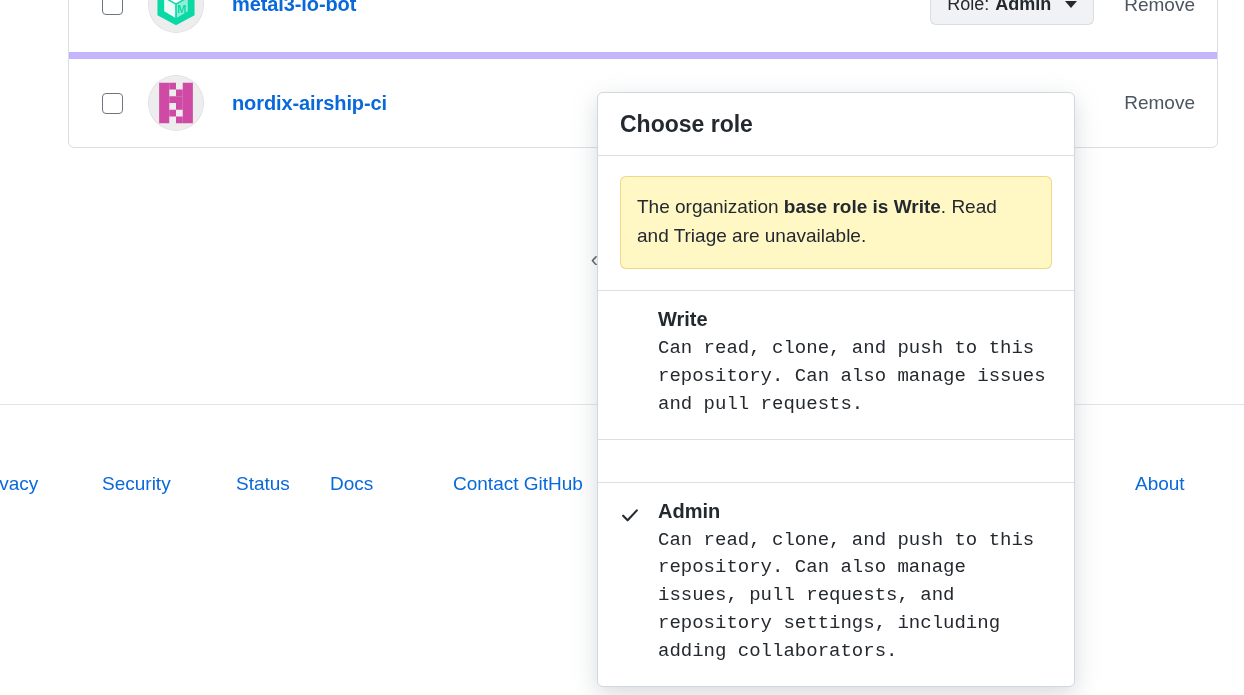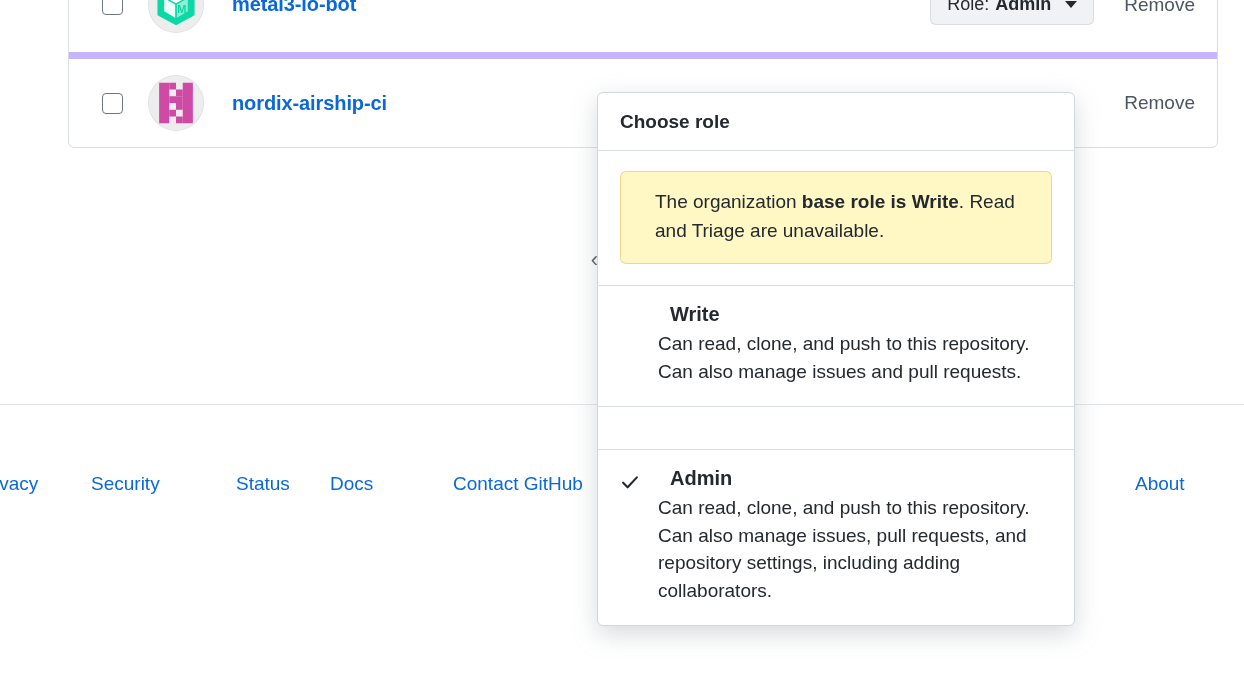--- a/index.html
+++ b/index.html
@@ -163,34 +163,34 @@
     width: 478px;
     background: #ffffff;
     border: 1px solid #d0d7de;
     border-radius: 6px;
     box-shadow: 0 8px 24px rgba(140,149,159,0.35);
     overflow: hidden;
     z-index: 50;
   }
   .menu-header {
     padding: 18px 22px 17px 22px;
-    font-size: 19px;
+    font-size: 23px;
     font-weight: bold;
     color: #24292f;
     border-bottom: 1px solid #d8dee4;
   }
   .menu-flash-wrap {
     padding: 20px 22px 21px 22px;
     border-bottom: 1px solid #d8dee4;
   }
   .menu-flash {
     background: #fff8c5;
     border: 1px solid rgba(212,167,44,0.40);
     border-radius: 6px;
-    padding: 16px 18px 17px 34px;
+    padding: 16px 18px 17px 16px;
     font-size: 19px;
     line-height: 1.52;
     color: #24292f;
   }
   .menu-flash b { font-weight: bold; }
 
   .menu-item {
     display: flex;
     align-items: flex-start;
     padding: 17px 22px 20px 22px;
@@ -204,26 +204,26 @@
     padding-top: 5px;
     color: #24292f;
   }
   .mi-check svg { display: block; }
   .mi-body { flex: 1 1 auto; }
   .mi-title {
     font-size: 20px;
     font-weight: bold;
     color: #24292f;
     margin-bottom: 4px;
-    margin-left: 12px;
   }
   .mi-desc {
     font-size: 19px;
     line-height: 1.47;
     color: #24292f;
+    font-family: Liberation Mono, monospace;
   }
 
   
   .bottom-fill {
     position: absolute;
     left: 0; top: 675px; width: 1244px; height: 20px;
     background: #ffffff;
   }
 </style>
 </head>
@@ -285,21 +285,21 @@
   <div class="pagination">
     <span class="pg-item">
       <span class="pg-chevron">‹</span>
       <span>Prev</span>
     </span>
   </div>
 
   <div class="footer-rule"></div>
   <div class="footer">
     <a style="left:-24px">Privacy</a>
-    <a style="left:91px">Security</a>
+    <a style="left:102px">Security</a>
     <a style="left:236px">Status</a>
     <a style="left:330px">Docs</a>
     <a style="left:453px">Contact GitHub</a>
     <a style="left:1135px">About</a>
   </div>
 
   <div class="role-menu">
 
     <div class="menu-header">Choose role</div>
 

